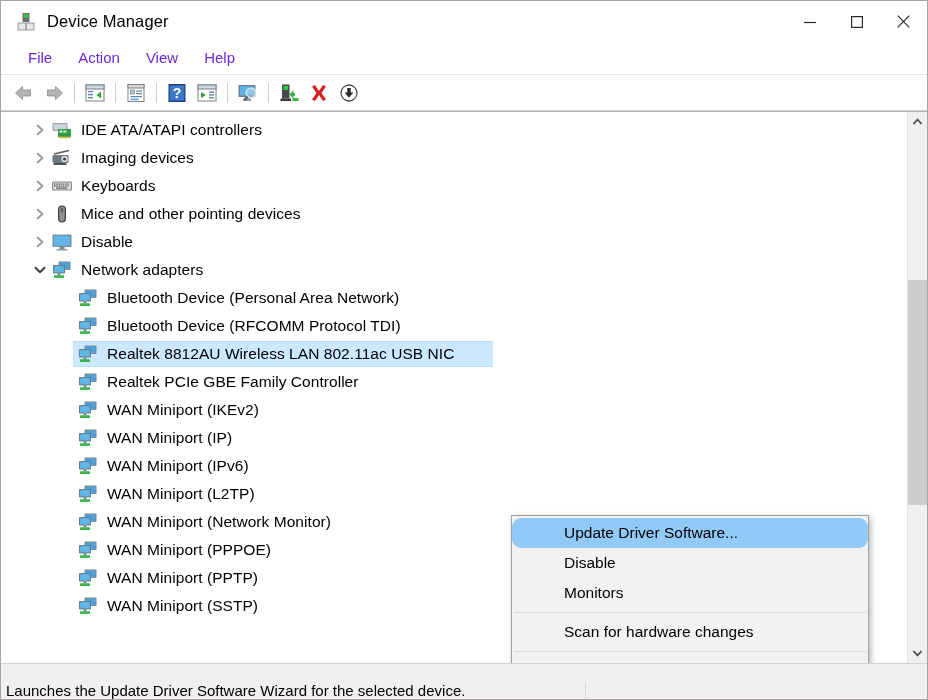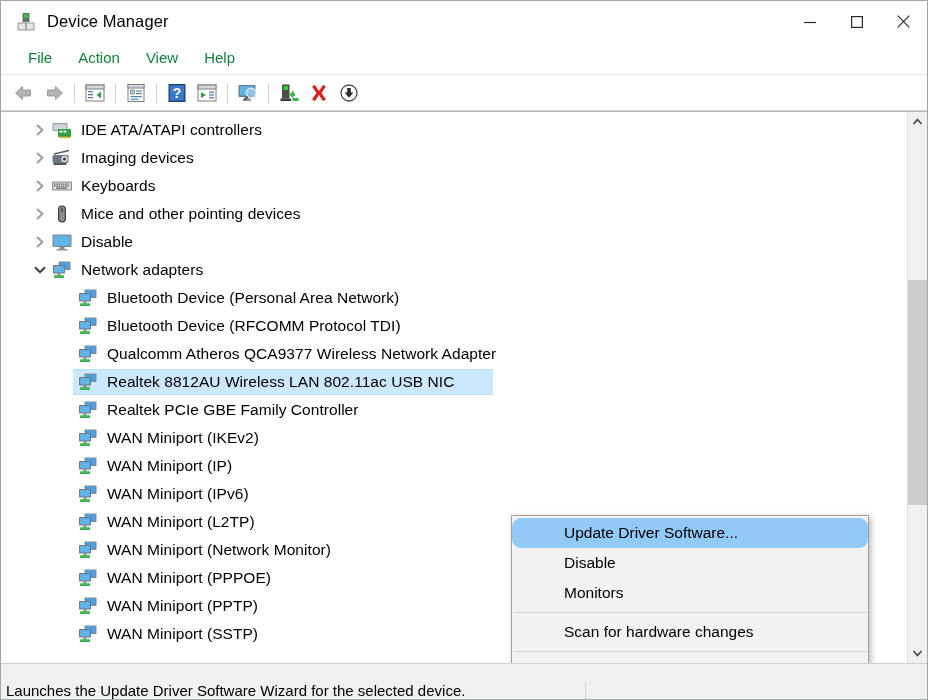--- a/index.html
+++ b/index.html
@@ -61,21 +61,21 @@
     flex: 0 0 33px;
     display: flex;
     align-items: center;
     padding-left: 14px;
     background: #ffffff;
     border-bottom: 1px solid #e6e6e6;
     box-sizing: border-box;
   }
   .menu-item {
     font-size: 15px;
-    color: #15803d;
+    color: #6d28d9;
     padding: 2px 13px 3px 13px;
     cursor: default;
     white-space: nowrap;
   }
 
   
   #toolbar {
     height: 36px;
     flex: 0 0 36px;
     display: flex;
@@ -510,31 +510,20 @@
           <span class="ticon"><svg width="22" height="20" viewBox="0 0 22 20">
               <rect x="7.5" y="1.5" width="12" height="8.5" rx="0.8" fill="#7f8b94"></rect>
               <rect x="8.6" y="2.6" width="9.8" height="6.3" fill="#4aa3e0"></rect>
               <rect x="2" y="5" width="12" height="8.5" rx="0.8" fill="#6e7b85"></rect>
               <rect x="3.1" y="6.1" width="9.8" height="6.3" fill="#5fb4e8"></rect>
               <rect x="6.6" y="13.5" width="2.8" height="2" fill="#6e7b85"></rect>
               <rect x="3" y="15.3" width="10" height="2.6" rx="0.5" fill="#3cb54a"></rect>
             </svg></span>
           <span class="tlabel">Bluetooth Device (RFCOMM Protocol TDI)</span>
         </div>
-        <div class="trow lvl2">
-          <span class="ticon"><svg width="22" height="20" viewBox="0 0 22 20">
-              <rect x="7.5" y="1.5" width="12" height="8.5" rx="0.8" fill="#7f8b94"></rect>
-              <rect x="8.6" y="2.6" width="9.8" height="6.3" fill="#4aa3e0"></rect>
-              <rect x="2" y="5" width="12" height="8.5" rx="0.8" fill="#6e7b85"></rect>
-              <rect x="3.1" y="6.1" width="9.8" height="6.3" fill="#5fb4e8"></rect>
-              <rect x="6.6" y="13.5" width="2.8" height="2" fill="#6e7b85"></rect>
-              <rect x="3" y="15.3" width="10" height="2.6" rx="0.5" fill="#3cb54a"></rect>
-            </svg></span>
-          <span class="tlabel">Qualcomm Atheros QCA9377 Wireless Network Adapter</span>
-        </div>
         <div class="trow lvl2 selected">
           <div class="selbg" style="width: 420px;"></div>
           <span class="ticon"><svg width="22" height="20" viewBox="0 0 22 20">
               <rect x="7.5" y="1.5" width="12" height="8.5" rx="0.8" fill="#7f8b94"></rect>
               <rect x="8.6" y="2.6" width="9.8" height="6.3" fill="#4aa3e0"></rect>
               <rect x="2" y="5" width="12" height="8.5" rx="0.8" fill="#6e7b85"></rect>
               <rect x="3.1" y="6.1" width="9.8" height="6.3" fill="#5fb4e8"></rect>
               <rect x="6.6" y="13.5" width="2.8" height="2" fill="#6e7b85"></rect>
               <rect x="3" y="15.3" width="10" height="2.6" rx="0.5" fill="#3cb54a"></rect>
             </svg></span>

